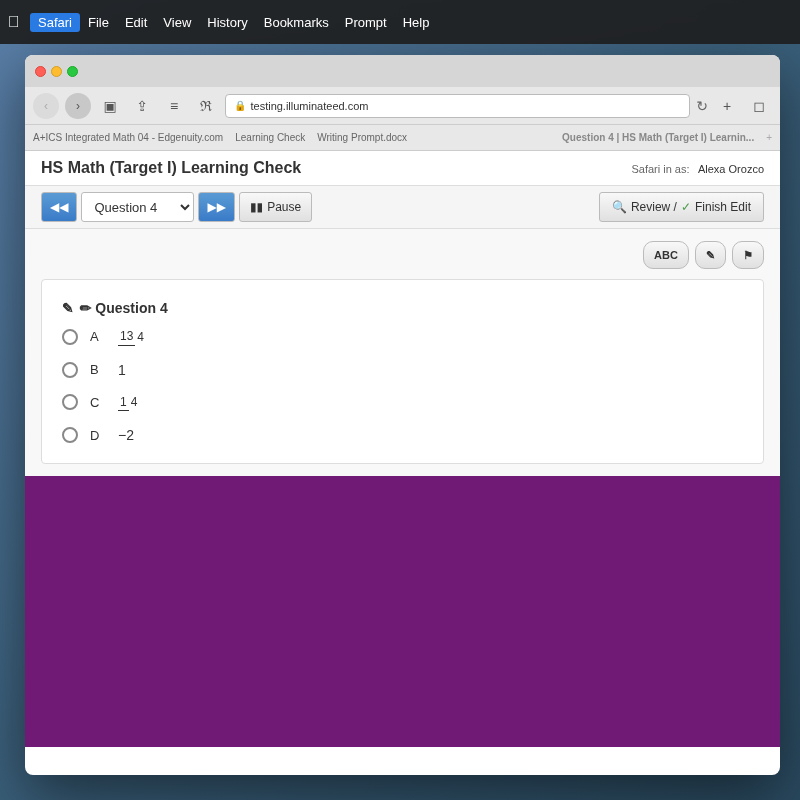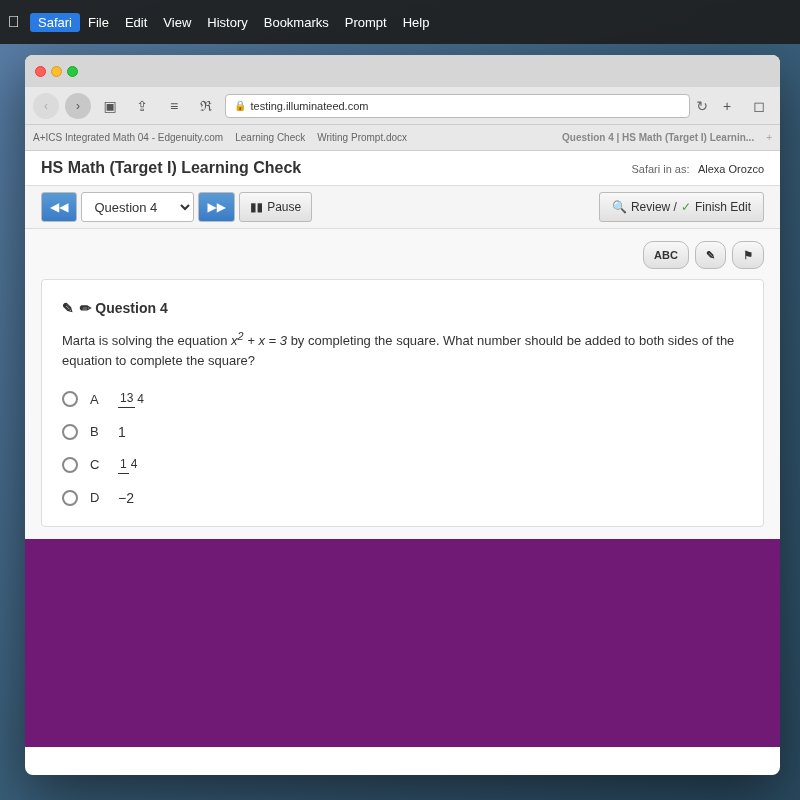--- a/index.html
+++ b/index.html
@@ -486,23 +486,20 @@
           <button class="tool-btn">⚑</button>
         </div>
 
         <div class="question-card">
 
           <div class="question-label">
             <span>✎</span>
             <span>✏ Question 4</span>
           </div>
 
-          <div class="question-text">
-            Marta is solving the equation <span class="math-inline"><i>x</i><sup>2</sup> + <i>x</i> = 3</span> by completing the square. What number should be added to both sides of the equation to complete the square?
-          </div>
 
           <div class="answer-choices">
 
             <div class="answer-choice">
               <div class="radio-btn"></div>
               <span class="choice-letter">A</span>
               <span class="choice-value">
                 <span class="fraction">
                   <span class="numerator">13</span>
                   <span class="denominator">4</span>

